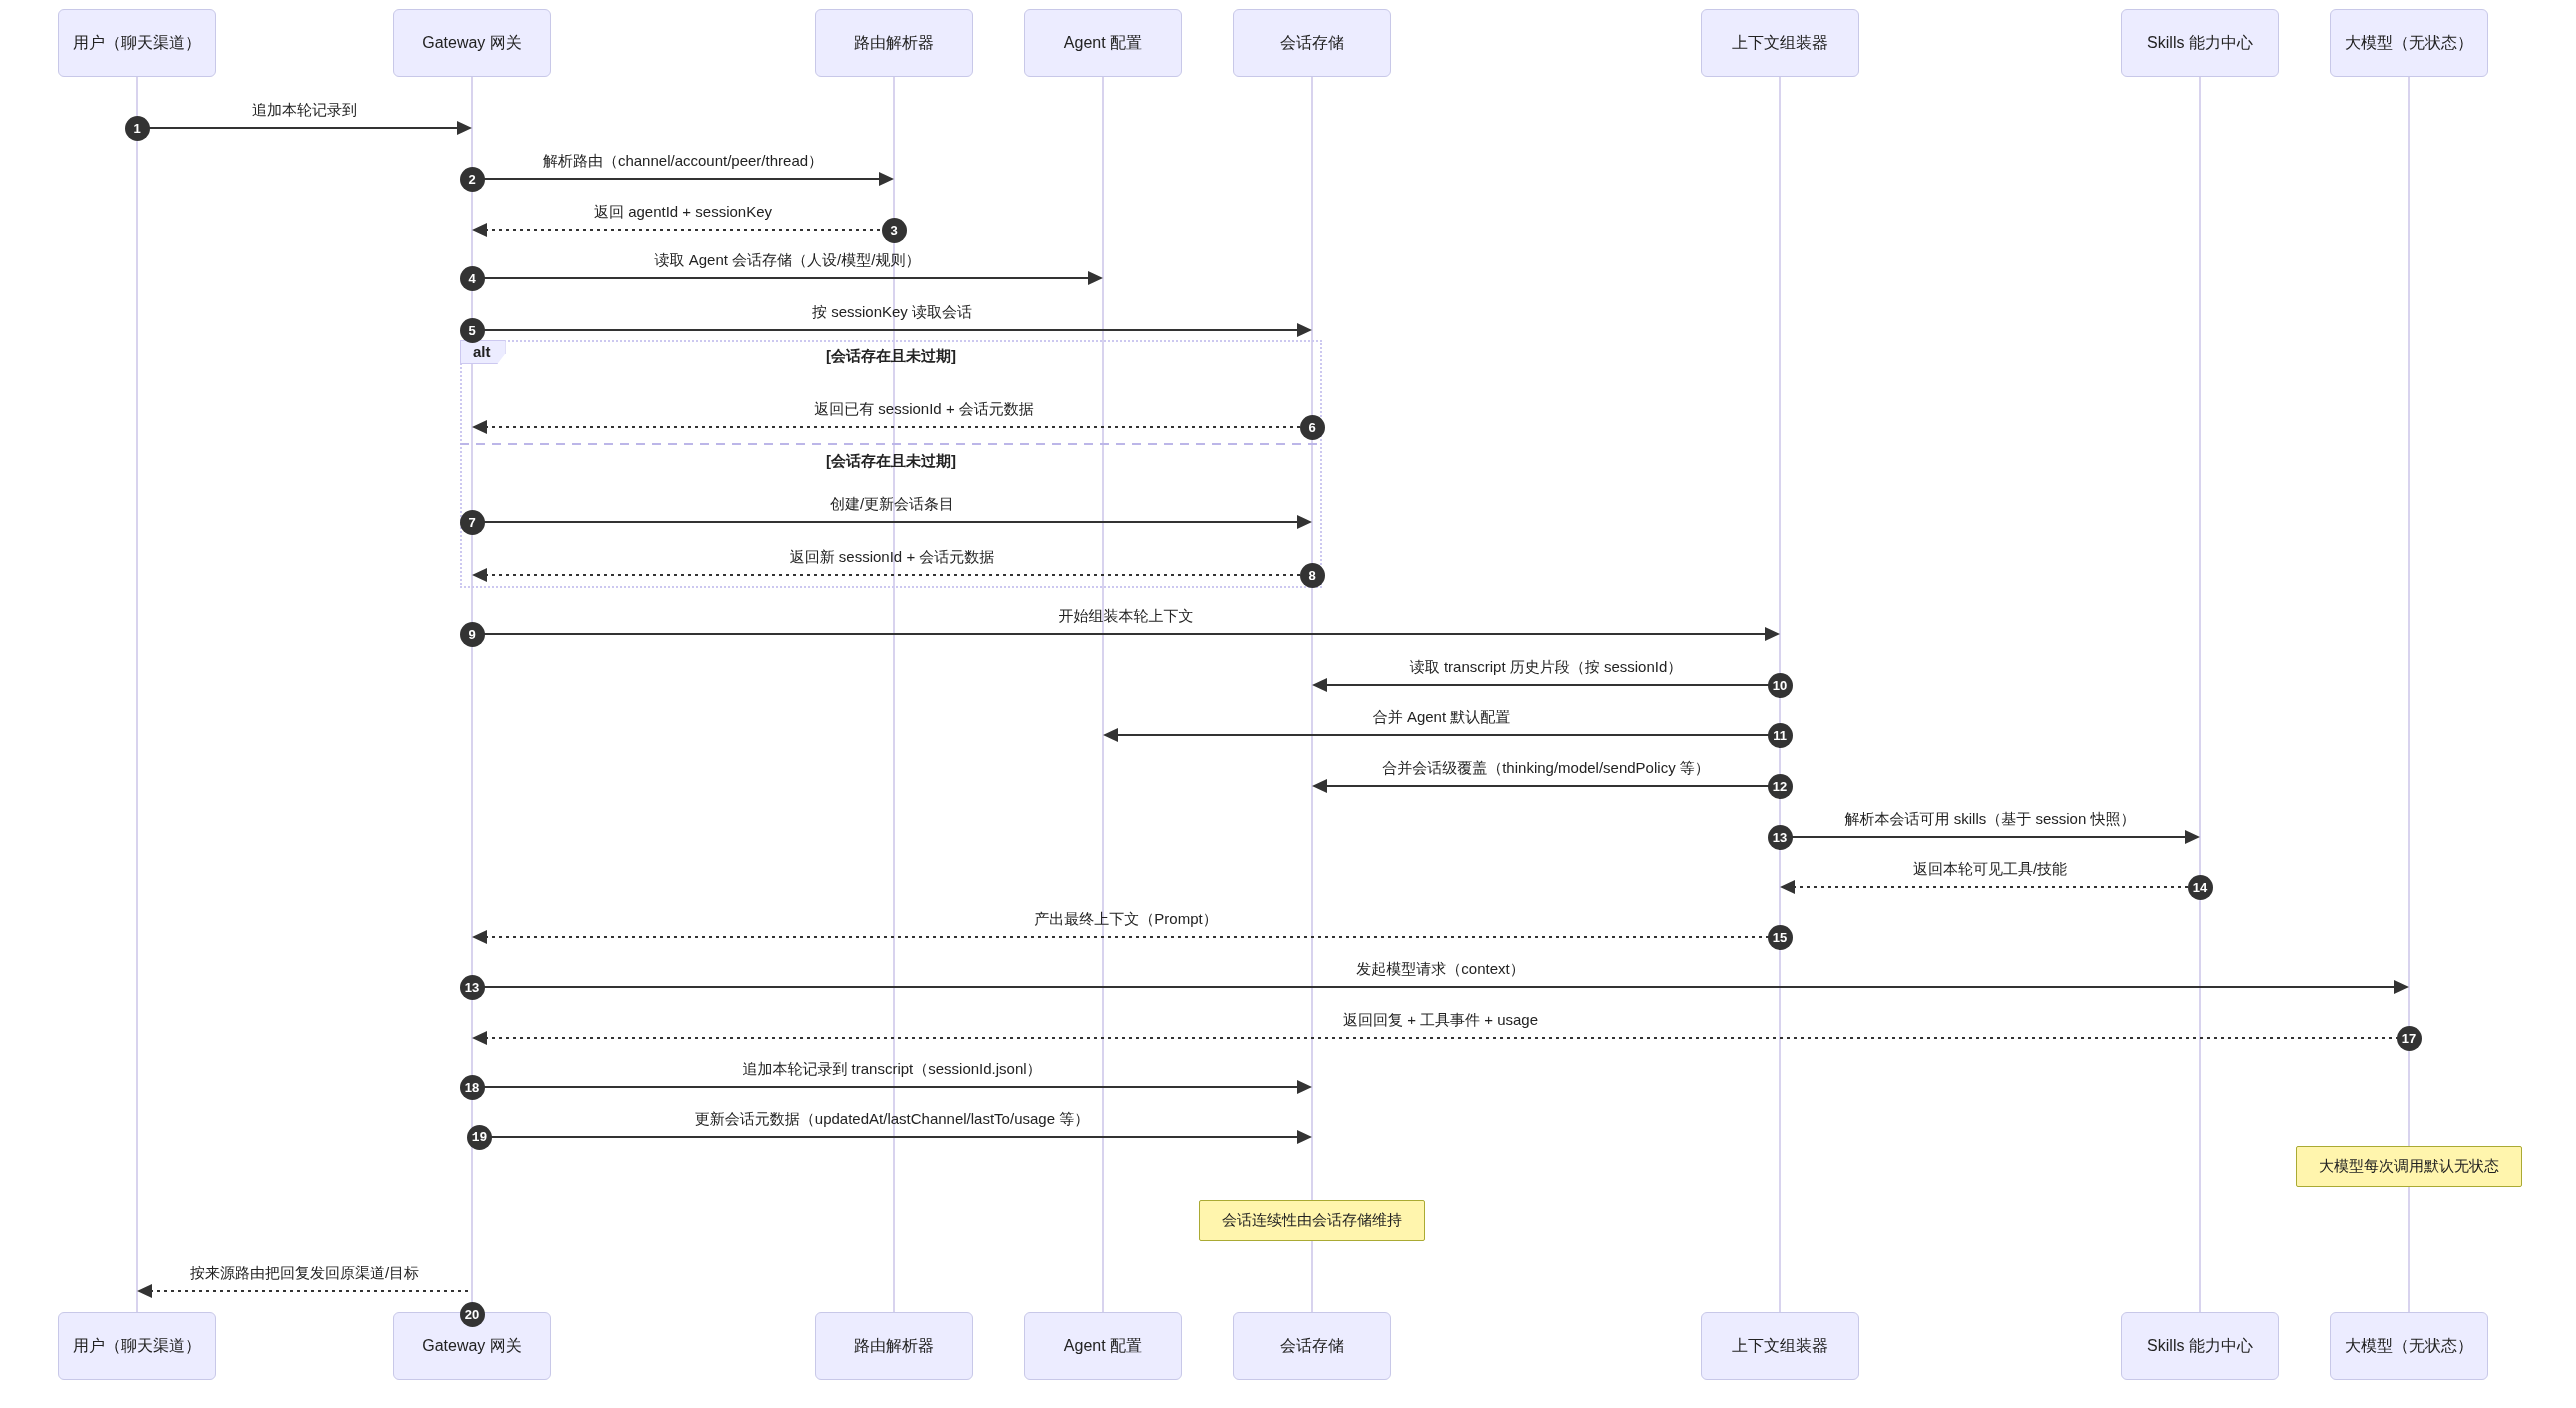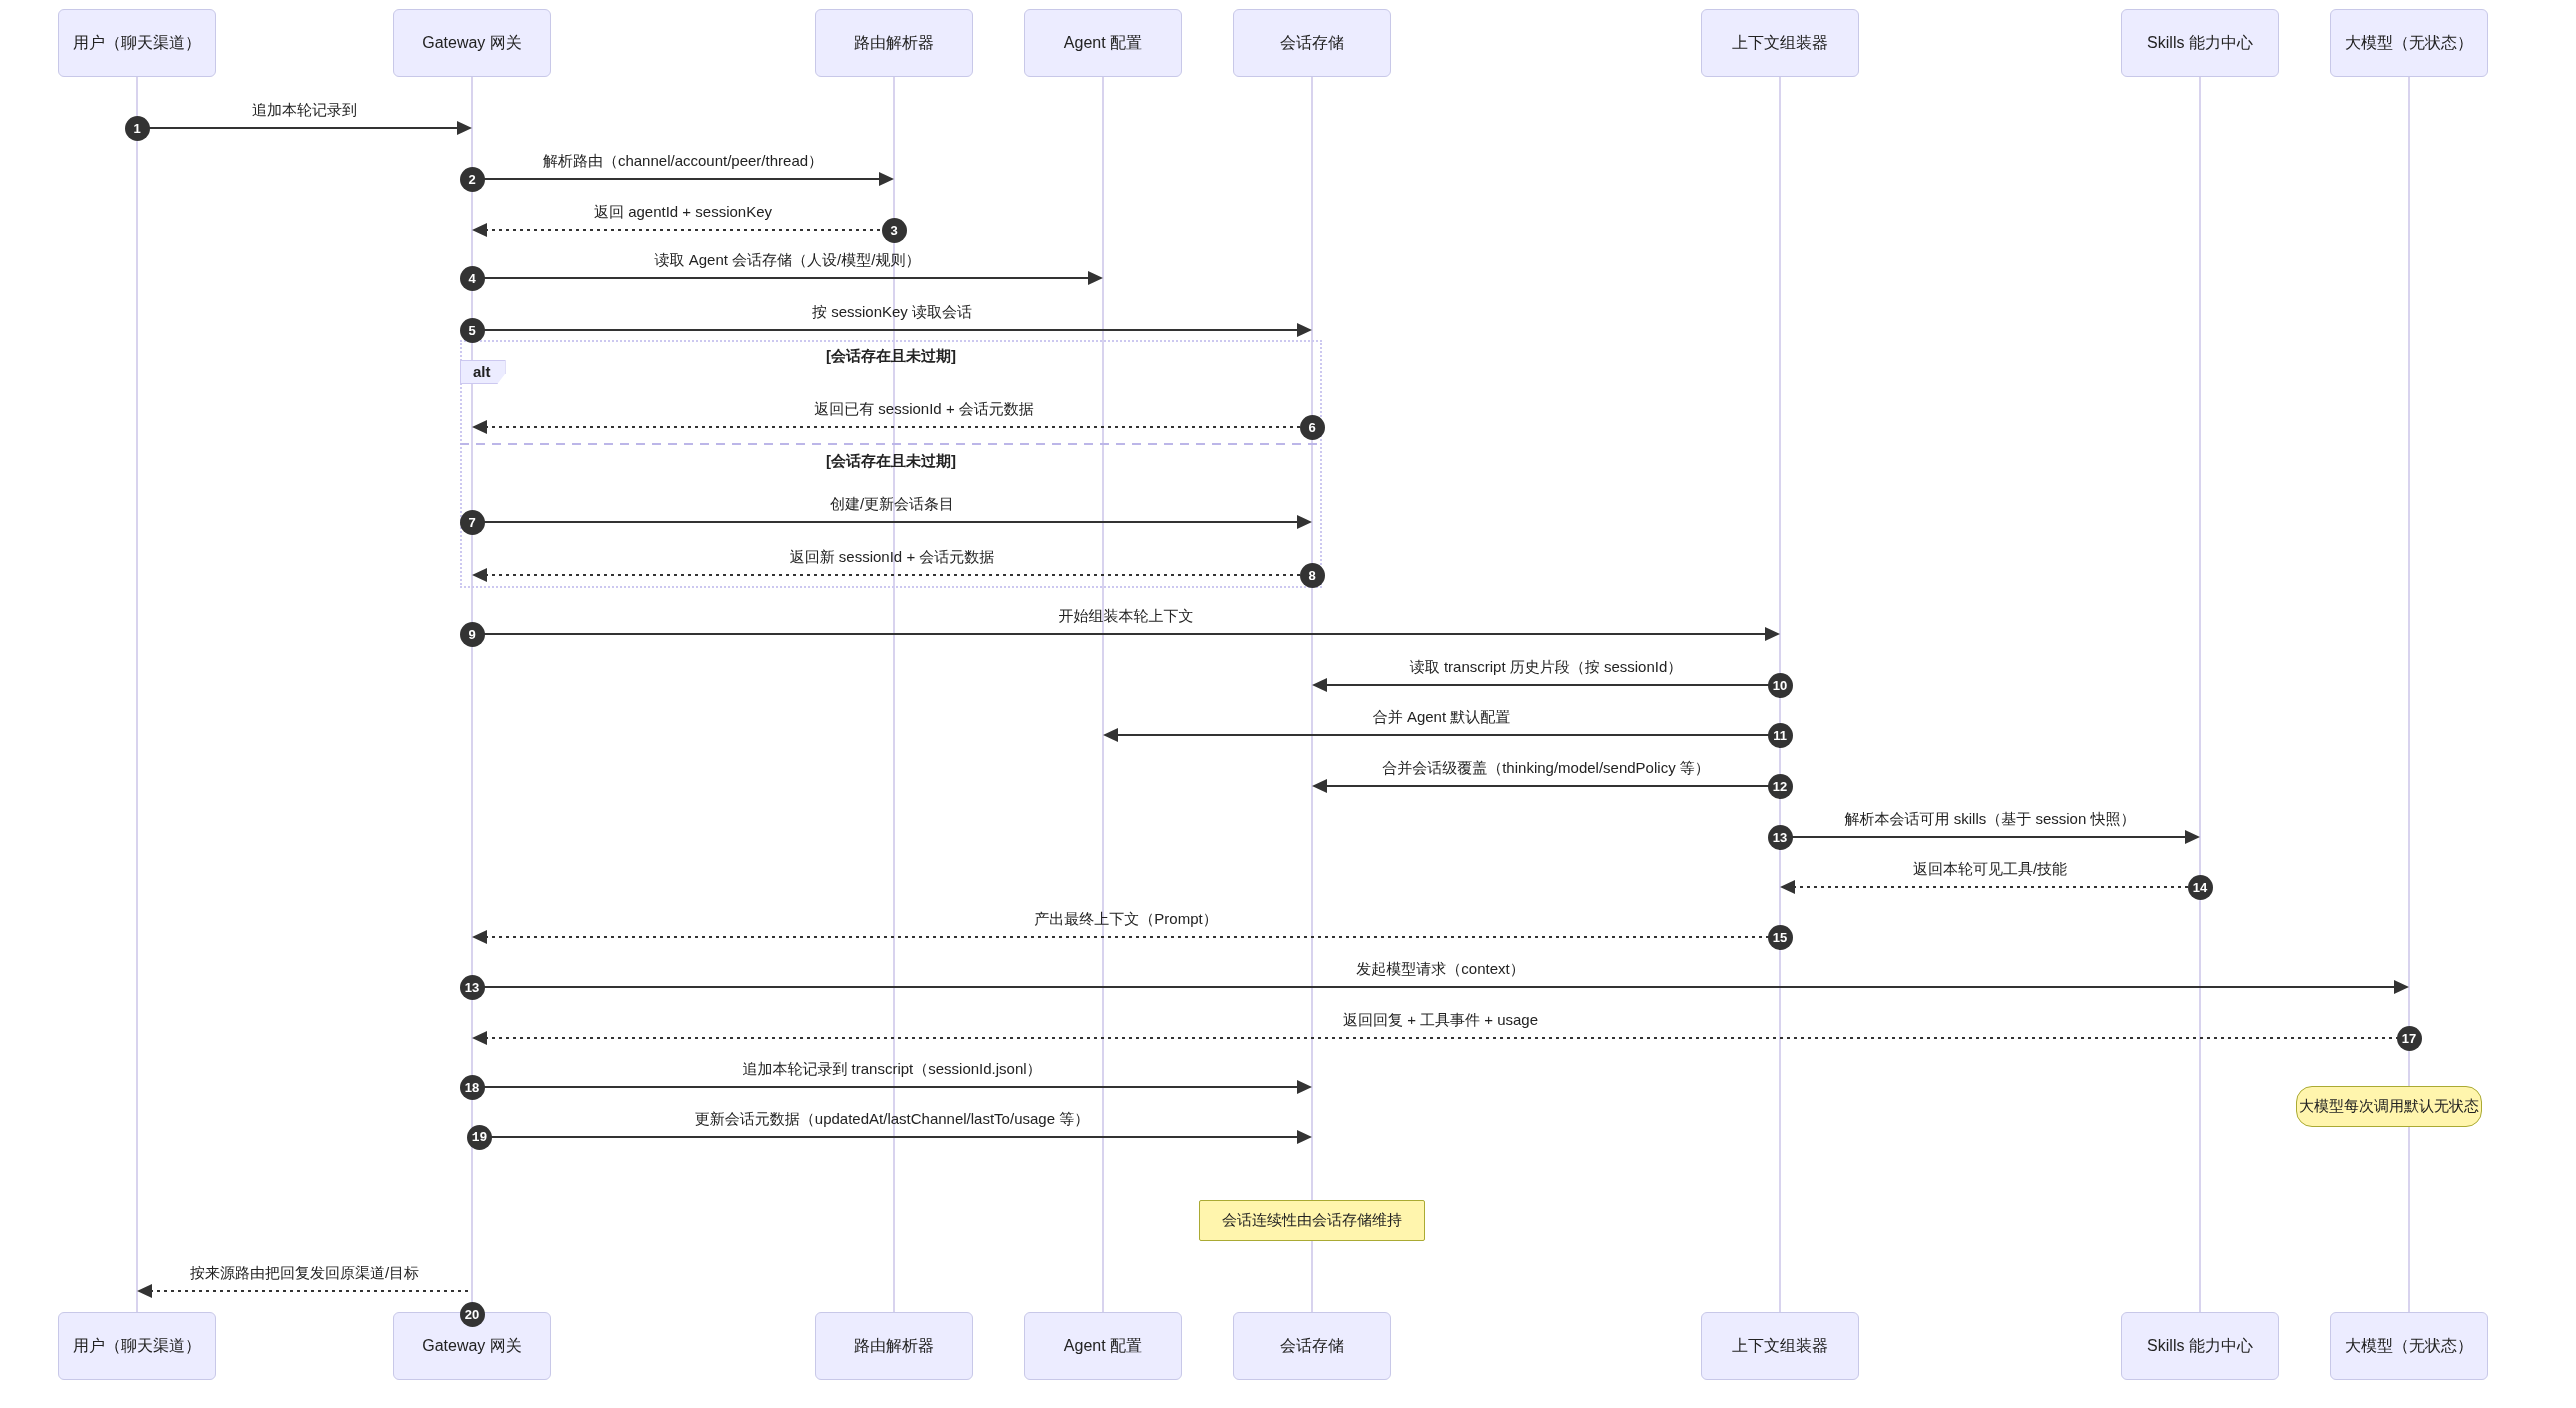--- a/index.html
+++ b/index.html
@@ -36,21 +36,20 @@
   .msg-label{
     position:absolute; transform:translateX(-50%); white-space:nowrap;
     font-size:15px; color:var(--text); height:20px; line-height:20px;
   }
   .alt-frame{position:absolute; border:2px dotted var(--alt-border); box-sizing:border-box;}
   .alt-tab{
     position:absolute; background:var(--alt-tab); border:1px solid var(--alt-border);
     font-size:15px; font-weight:600; color:var(--text);
     padding:2px 14px 3px 12px; box-sizing:border-box;
     clip-path:polygon(0 0,100% 0,100% 55%,82% 100%,0 100%);
-    margin-top:20px;
   }
   .alt-cond{
     position:absolute; transform:translateX(-50%); white-space:nowrap;
     font-size:15px; font-weight:bold; color:var(--text);
   }
   .alt-divider{
     position:absolute; height:2px;
     background:repeating-linear-gradient(to right,#BCB6E8 0 9px,transparent 9px 16px);
   }
   .note{
@@ -165,15 +164,15 @@
     <div class="msg-num" style="left: 459.5px; top: 1074.5px;">18</div>
     <div class="msg-label" style="left: 892px; top: 1059px;">追加本轮记录到 transcript（sessionId.jsonl）</div>
     <div class="msg-line" style="left: 472px; top: 1136px; width: 827px;"></div>
     <div class="arrowhead right" style="left: 1297px; top: 1130px;"></div>
     <div class="msg-num" style="left: 467px; top: 1124.5px; font-family: Liberation Mono, monospace;">19</div>
     <div class="msg-label" style="left: 892px; top: 1109px;">更新会话元数据（updatedAt/lastChannel/lastTo/usage 等）</div>
     <div class="msg-line dashed" style="left: 150px; top: 1290px; width: 322px;"></div>
     <div class="arrowhead left" style="left: 137px; top: 1284px;"></div>
     <div class="msg-num" style="left: 459.5px; top: 1278.5px; margin-top: 23px;">20</div>
     <div class="msg-label" style="left: 304.5px; top: 1263px;">按来源路由把回复发回原渠道/目标</div>
-    <div class="note" style="left: 2296px; top: 1086px; width: 186px; height: 41px; border-radius: 16px;">大模型每次调用默认无状态</div>
+    <div class="note" style="left: 2296px; top: 1146px; width: 226px; height: 41px;">大模型每次调用默认无状态</div>
     <div class="note" style="left: 1199px; top: 1200px; width: 226px; height: 41px;">会话连续性由会话存储维持</div>
   </div>
 
 </body></html>

